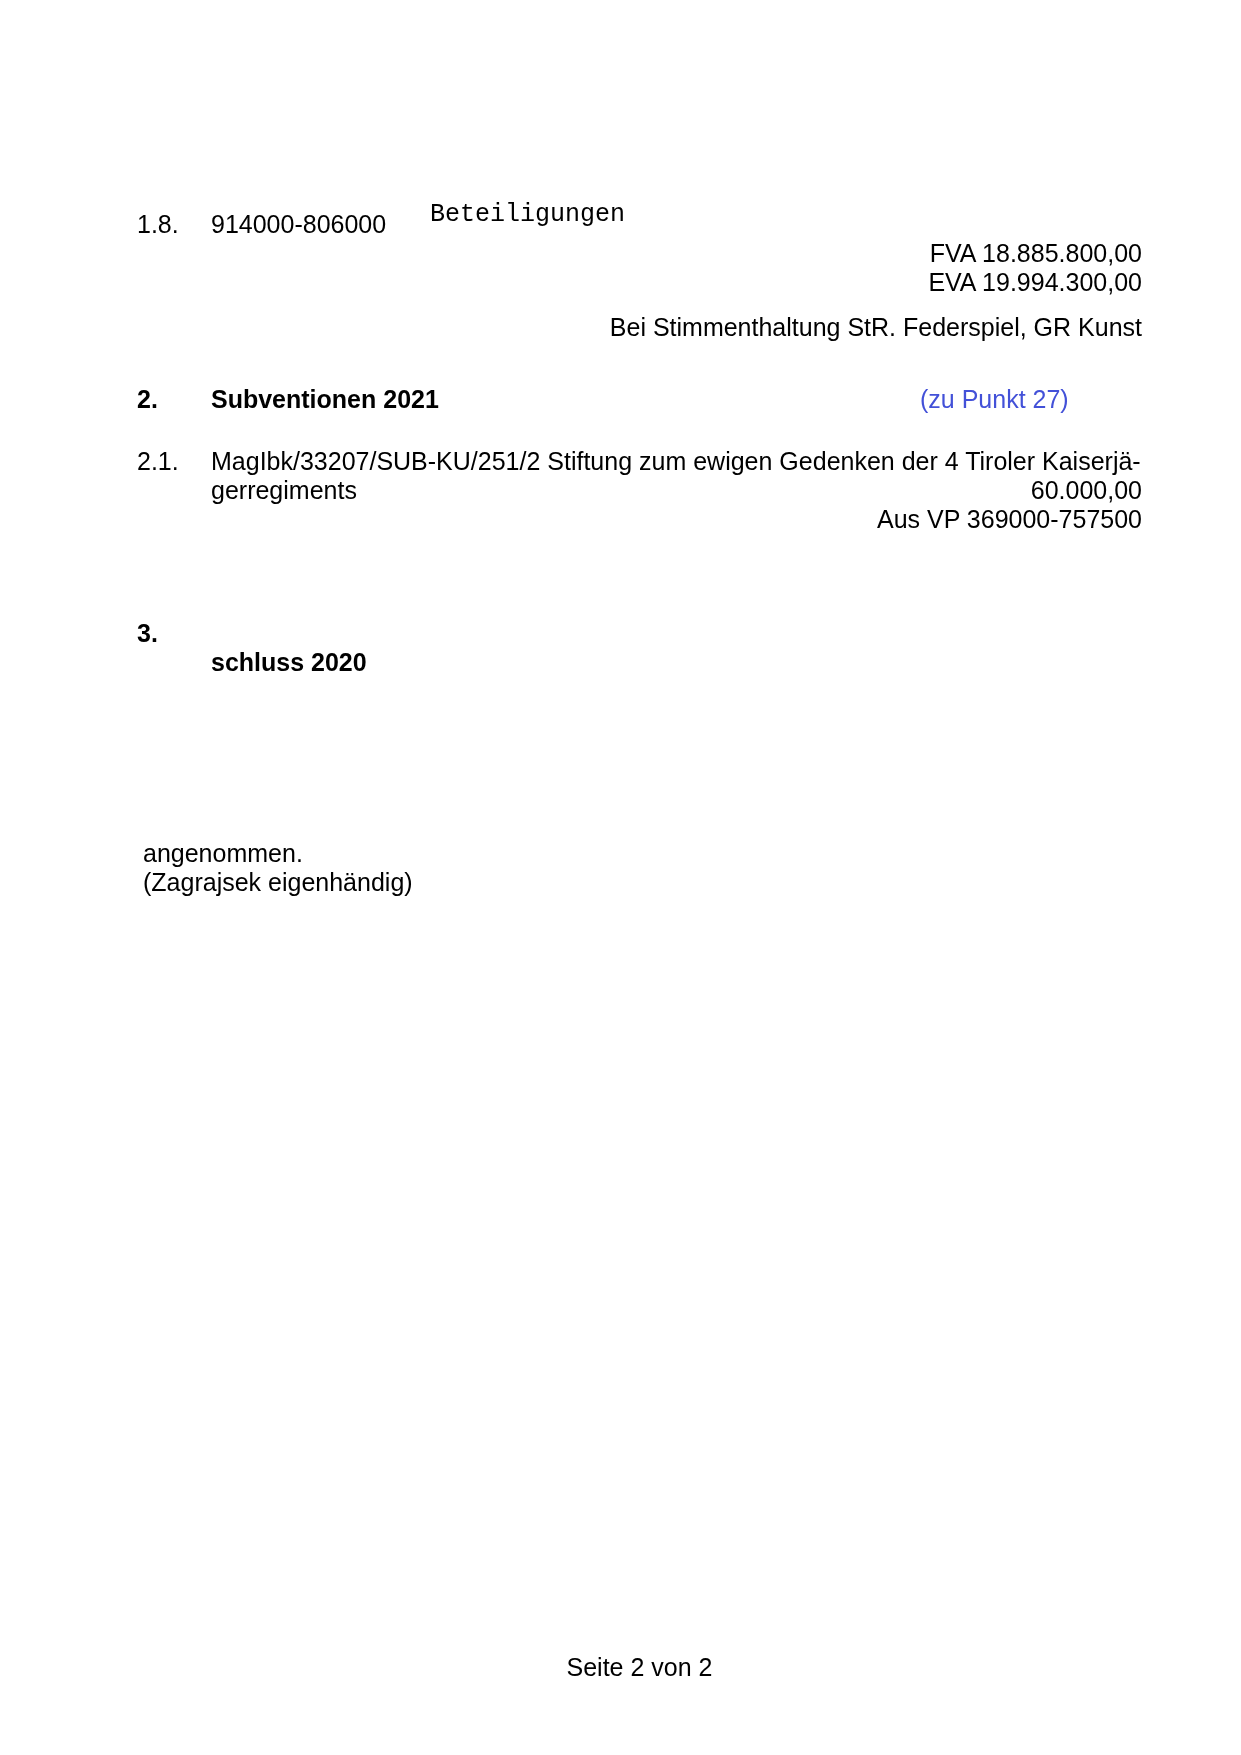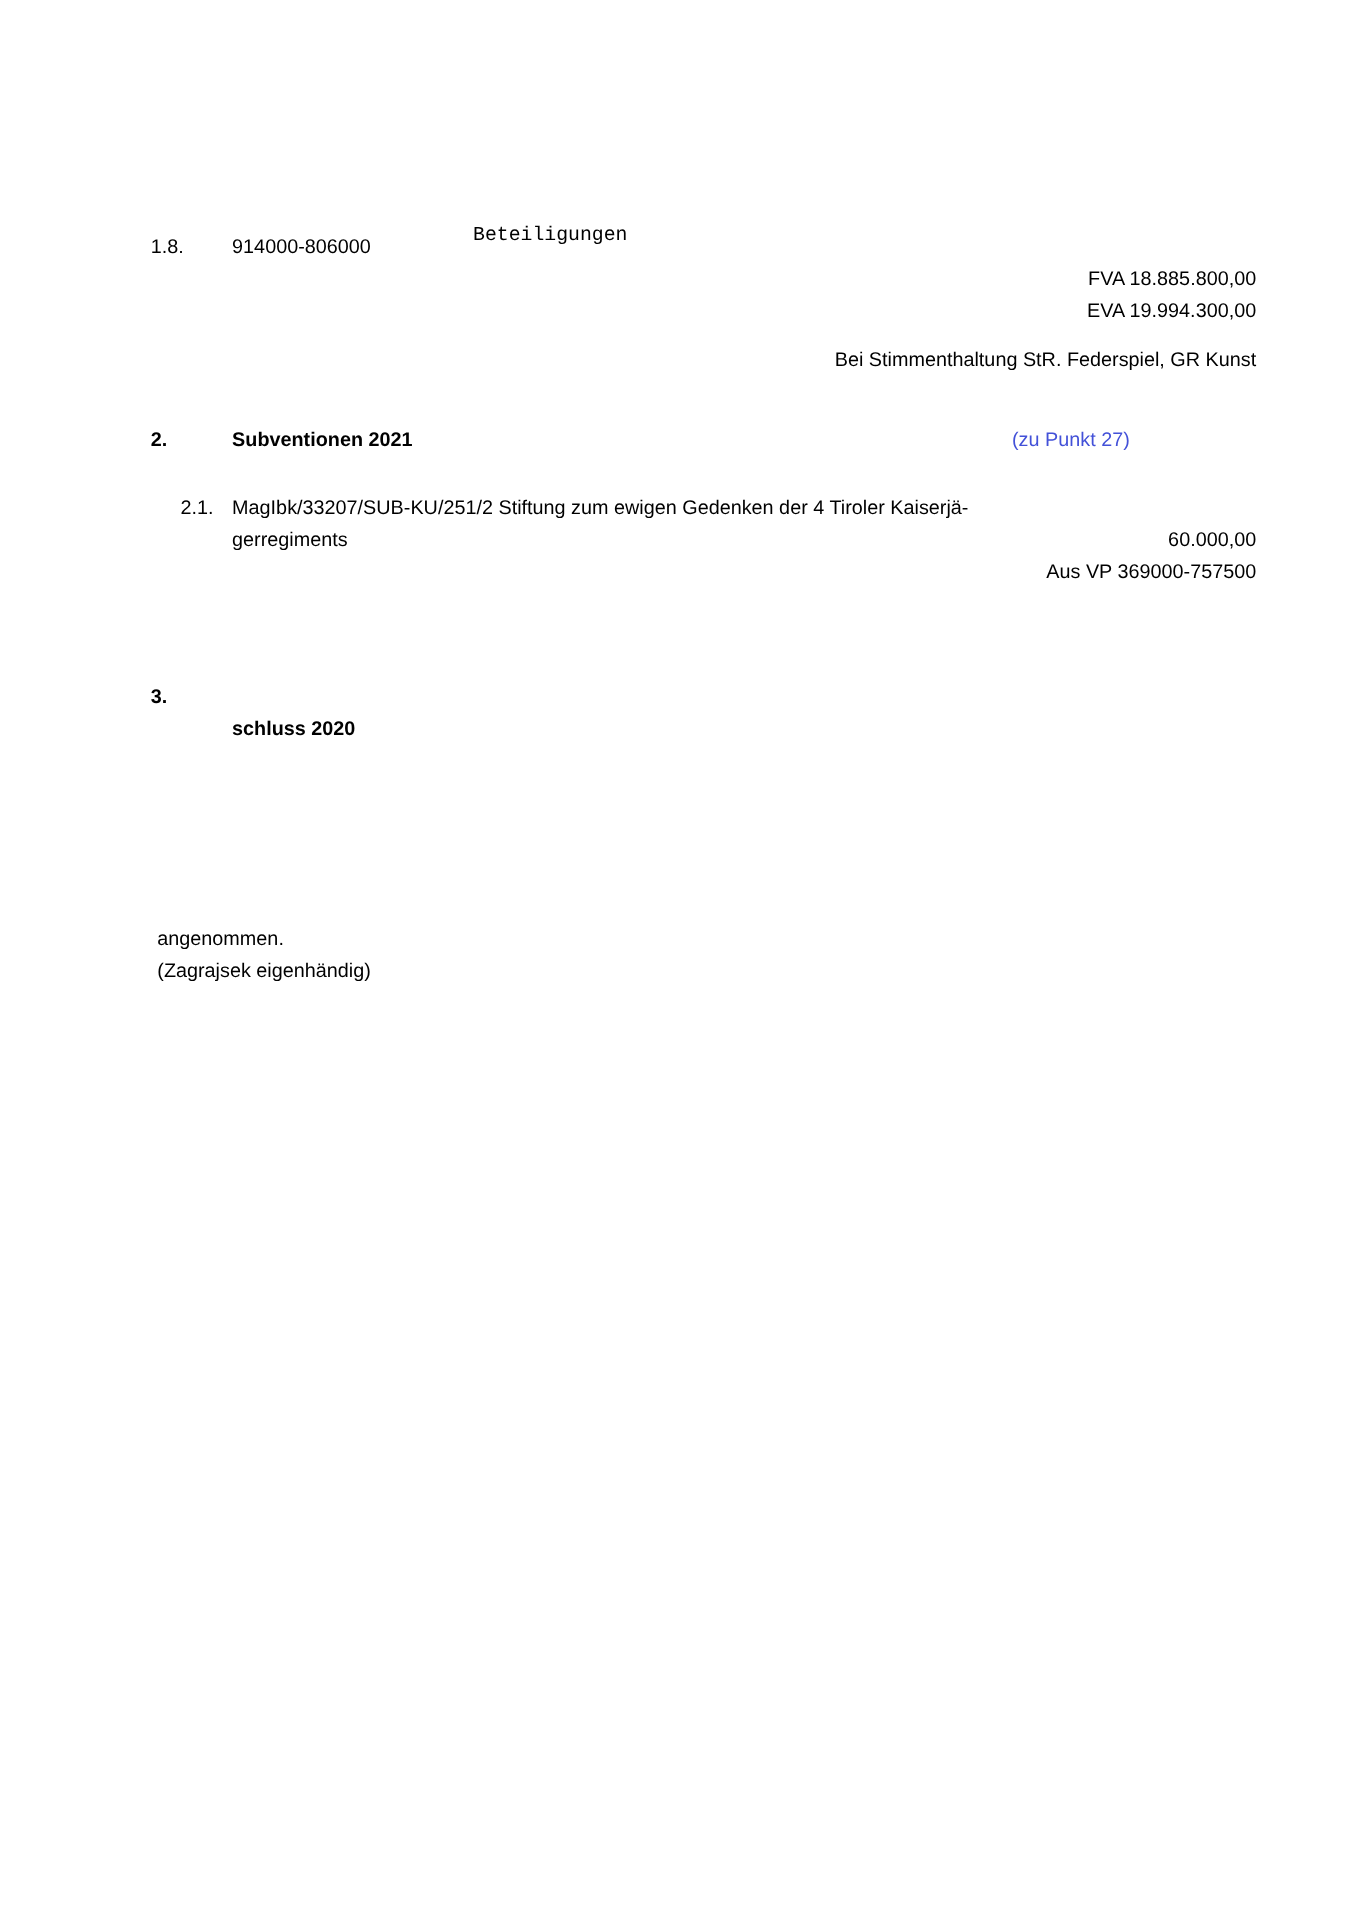--- a/index.html
+++ b/index.html
@@ -8,21 +8,21 @@
   .page {
     position: relative;
     width: 1241px;
     height: 1755px;
     background: #ffffff;
     color: #000000;
     overflow: hidden;
   }
   .line {
     position: absolute;
-    font-size: 18px;
+    font-size: 25px;
     line-height: 29px;
     white-space: nowrap;
     color: #000000;
   }
   .right-align {
     right: 99px;
     text-align: right;
   }
   .bold { font-weight: bold; }
   .underline { text-decoration: underline; }
@@ -48,28 +48,29 @@
   <div class="line right-align" style="top:239px;">FVA 18.885.800,00</div>
 
   <div class="line right-align" style="top:268px;">EVA 19.994.300,00</div>
 
   <div class="line right-align" style="top:297px;margin-top:16px;">Bei Stimmenthaltung StR. Federspiel, GR Kunst</div>
 
   <div class="line bold" style="top:385px; left:137px;">2.</div>
   <div class="line bold" style="top:385px; left:211px;">Subventionen 2021</div>
   <div class="line ref-link" style="top:385px; left:920px;">(zu Punkt 27)</div>
 
-  <div class="line" style="top:447px; left:137px;margin-left:27px;">2.1.</div>
+  <div class="line" style="top:447px; left:137px;">2.1.</div>
   <div class="line" style="top:447px; left:211px;">MagIbk/33207/SUB-KU/251/2 Stiftung zum ewigen Gedenken der 4 Tiroler Kaiserjä-</div>
 
   <div class="line" style="top:476px; left:211px;">gerregiments</div>
   <div class="line right-align" style="top:476px;">60.000,00</div>
 
   <div class="line right-align" style="top:505px;">Aus VP 369000-757500</div>
 
   <div class="line bold" style="top:619px; left:137px;">3.</div>
   <div class="line bold" style="top:648px; left:211px;">schluss 2020</div>
 
   <div class="line" style="top:839px; left:143px;">angenommen.</div>
   <div class="line" style="top:868px; left:143px;">(Zagrajsek eigenhändig)</div>
 
+  <div class="footer" style="top:1653px;">Seite 2 von 2</div>
 
 </div>
 
 </body></html>

